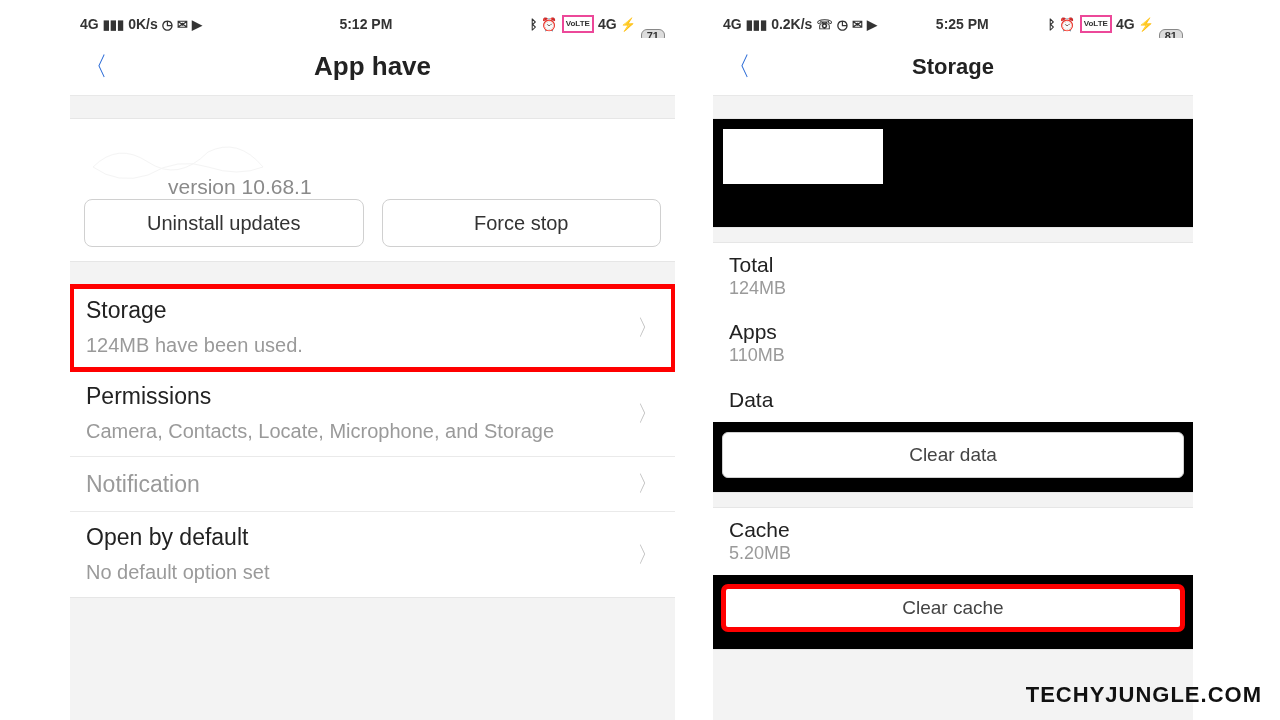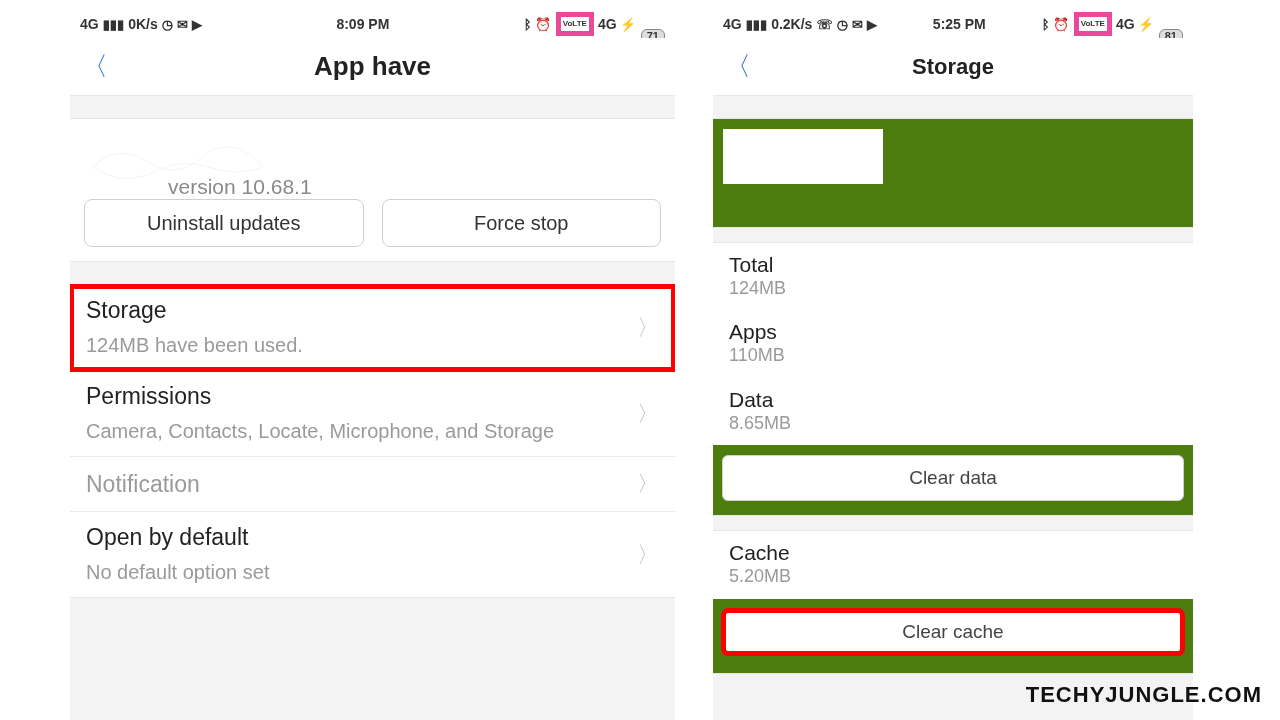--- a/index.html
+++ b/index.html
@@ -41,21 +41,21 @@
   .status-icon { font-size: 13px; }
   .battery-pill {
     border: 1px solid #888;
     border-radius: 6px;
     padding: 0 5px;
     font-size: 11px;
     background: #ddd;
     margin-top: 24px;
   }
   .volte {
-    border: 5px solid #ec4899;
+    border: 2px solid #ec4899;
     font-size: 8px;
     line-height: 8px;
     padding: 3px 2px;
   }
   .header {
     background: #ffffff;
     height: 58px;
     display: flex;
     align-items: center;
     border-bottom: 1px solid #e8e8e8;
@@ -71,21 +71,21 @@
     flex: 1;
     text-align: center;
     font-size: 26px;
     font-weight: 700;
     color: #222;
     padding-right: 50px;
   }
   .phone-right .header-title { font-size: 22px; font-weight: 600; }
   .gap { height: 22px; background: #f3f3f3; }
   .section {
-    background: #4d7c0f;
+    background: #000000;
     border-top: 1px solid #e6e6e6;
     border-bottom: 1px solid #e6e6e6;
   }
   .app-head {
     background: #ffffff;
     padding: 18px 14px 14px 14px;
   }
   .scribble {
     width: 180px;
     height: 48px;
@@ -169,21 +169,21 @@
   <div class="phone">
     <div class="status-bar">
       <div class="status-left">
         <span>4G</span>
         <span class="status-icon">▮▮▮</span>
         <span>0K/s</span>
         <span class="status-icon">◷</span>
         <span class="status-icon">✉</span>
         <span class="status-icon">▶</span>
       </div>
-      <div>8:09 PM</div>
+      <div>5:12 PM</div>
       <div class="status-right">
         <span class="status-icon">ᛒ</span>
         <span class="status-icon">⏰</span>
         <span class="volte">VoLTE</span>
         <span>4G</span>
         <span class="status-icon">⚡</span>
         <span class="battery-pill">71</span>
       </div>
     </div>
 
@@ -284,21 +284,20 @@
       </div>
       <div class="row">
         <div class="row-text">
           <div class="row-title">Apps</div>
           <div class="row-sub">110MB</div>
         </div>
       </div>
       <div class="row">
         <div class="row-text">
           <div class="row-title">Data</div>
-          <div class="row-sub">8.65MB</div>
         </div>
       </div>
       <div class="wide-btn">Clear data</div>
     </div>
 
     <div class="gap" style="height:14px;"></div>
 
     <div class="section" style="padding-bottom:8px;">
       <div class="row">
         <div class="row-text">

